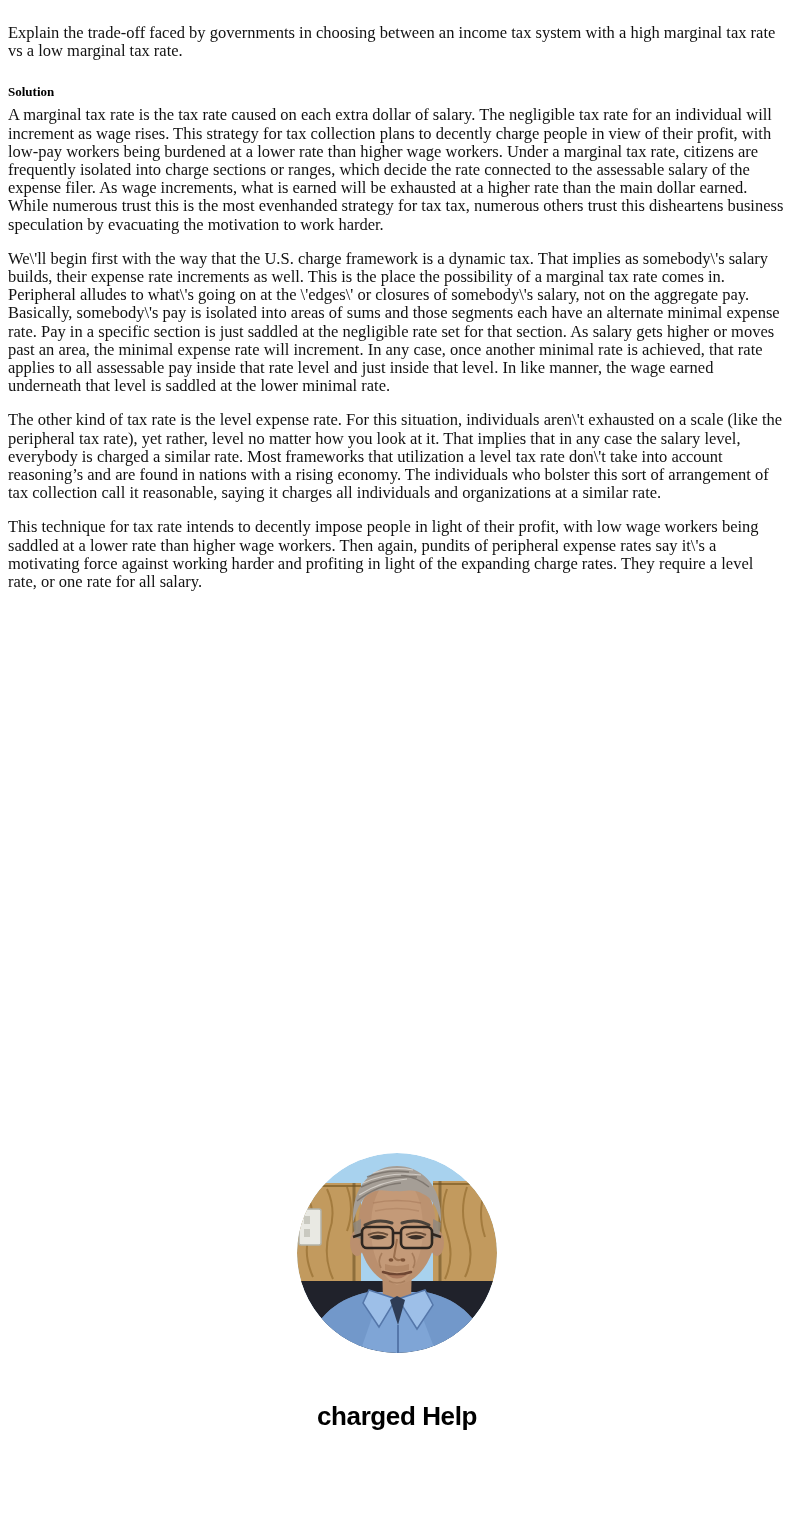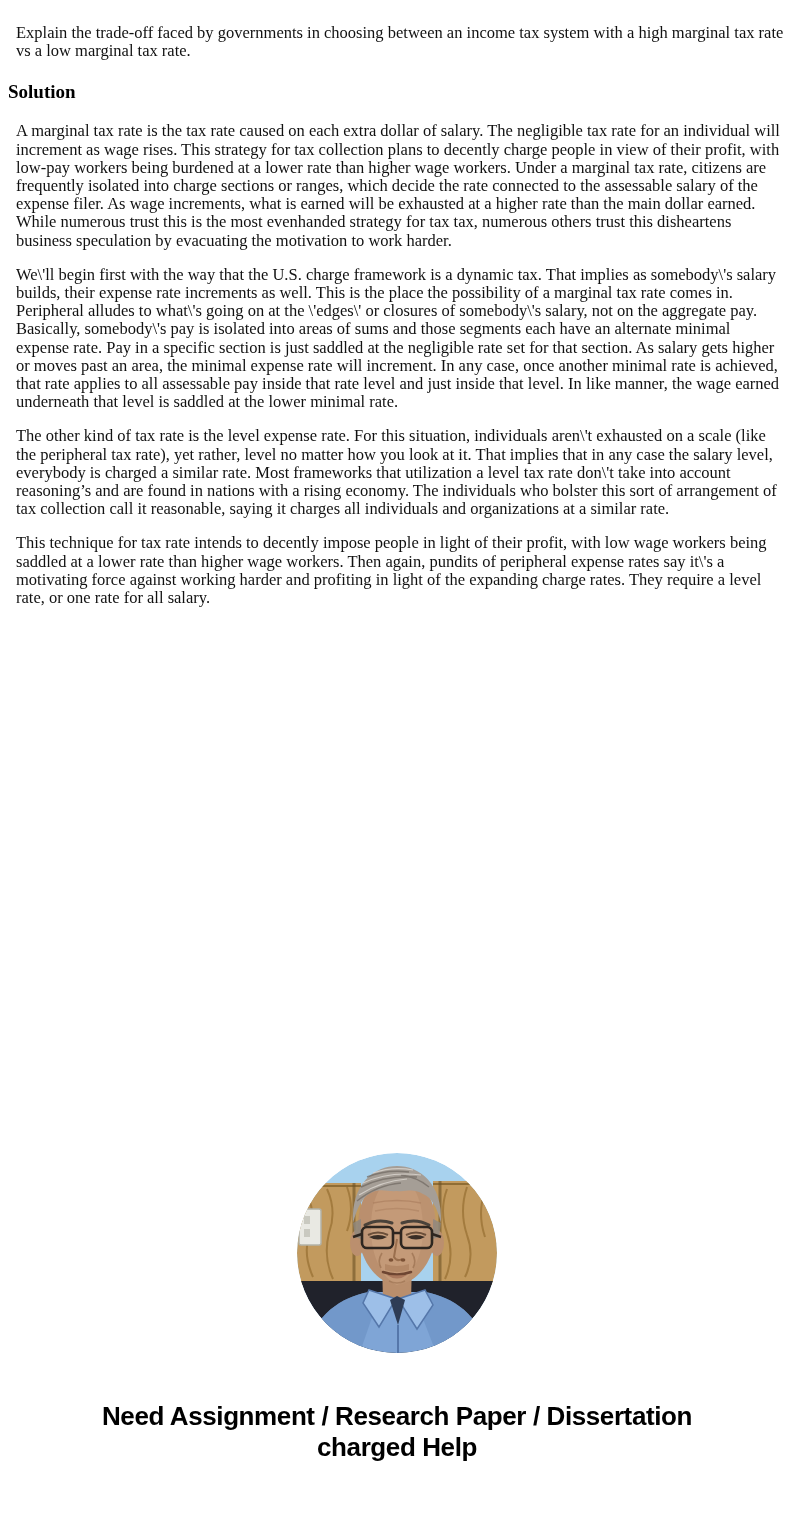--- a/index.html
+++ b/index.html
@@ -13,25 +13,25 @@
     overflow: hidden;
   }
   .content {
     position: absolute;
     top: 0; left: 0;
     width: 778px;
     padding: 8px 8px 0 8px;
     font-size: 16.5px;
     line-height: 18.2px;
   }
-  .content p { margin: 0 0 16px 8px; }
+  .content p { margin: 0 0 16px 0; }
   .content h3 {
-    font-size: 19px;
+    font-size: 13px;
     line-height: 21px;
-    margin: 21px 0 20px 0;
+    margin: 21px 0 4px 0;
     font-weight: bold;
     color: #000000;
   }
   .avatar {
     position: absolute;
     top: 1153px;
     left: 297px;
     width: 200px;
     height: 200px;
     border-radius: 50%;
@@ -160,15 +160,14 @@
       <path d="M88,111 Q100,115 112,111 L112,117 Q100,121 88,117 Z" fill="#a87a58" opacity="0.55"></path>
 
       <path d="M86,119 Q100,124 114,119" stroke="#6e4632" stroke-width="2.6" fill="none" stroke-linecap="round"></path>
       <path d="M90,122 Q100,129 110,122" fill="#a06a50" opacity="0.7"></path>
       <path d="M92,128 Q100,132 108,128" stroke="#9a6f4e" stroke-width="1.4" fill="none" opacity="0.6"></path>
     </g>
   </svg>
 </div>
 
 <div class="cta">
-  <div>Need Assignment / Research Paper / Dissertation</div>
   <div>charged Help</div>
 </div>
 
 </body></html>

